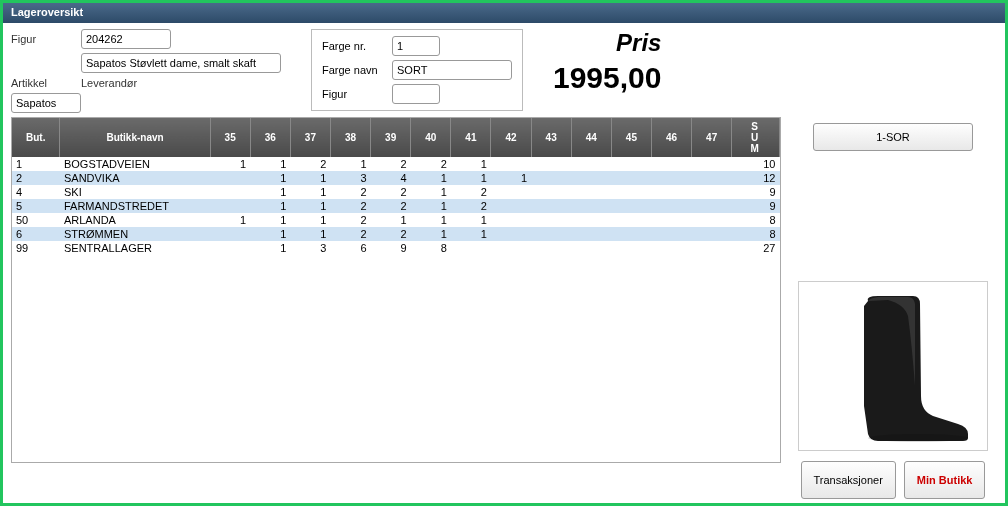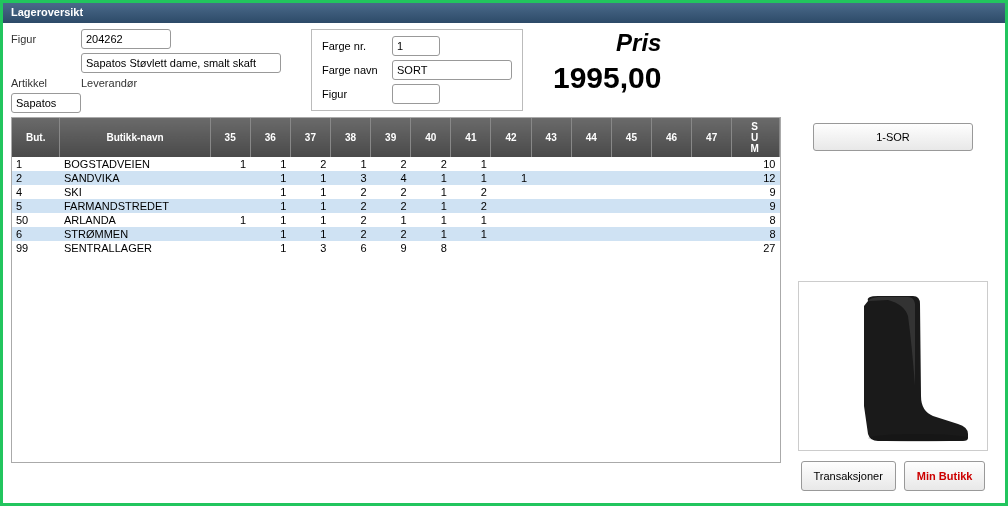--- a/index.html
+++ b/index.html
@@ -142,21 +142,21 @@
     display: flex;
     align-items: center;
     justify-content: center;
   }
   .bottom-btns {
     display: flex;
     gap: 8px;
     margin-top: 10px;
   }
   .bottom-btns button {
-    height: 30px;
+    height: 38px;
     border: 1px solid #999;
     background: linear-gradient(#fefefe,#e8e8e8);
     border-radius: 3px;
     font-size: 11px;
     padding: 0 12px;
     cursor: pointer;
     text-align: right;
   }
   .min-butikk { color: #c00; font-weight: bold; }
 </style>

